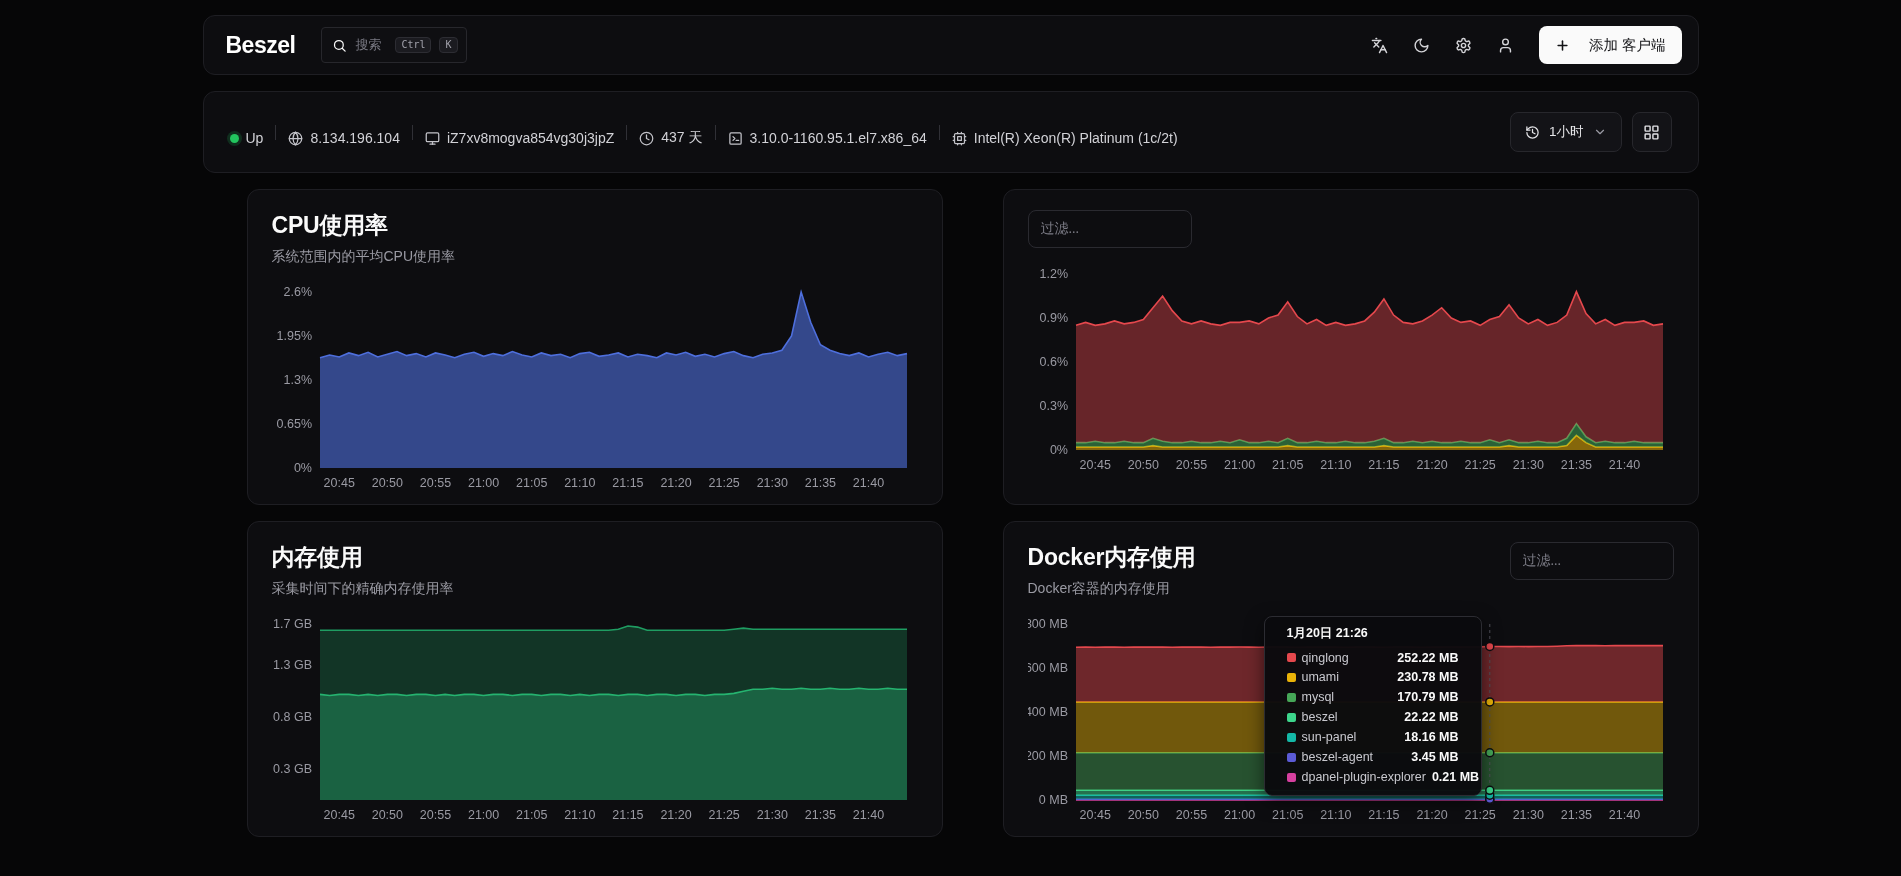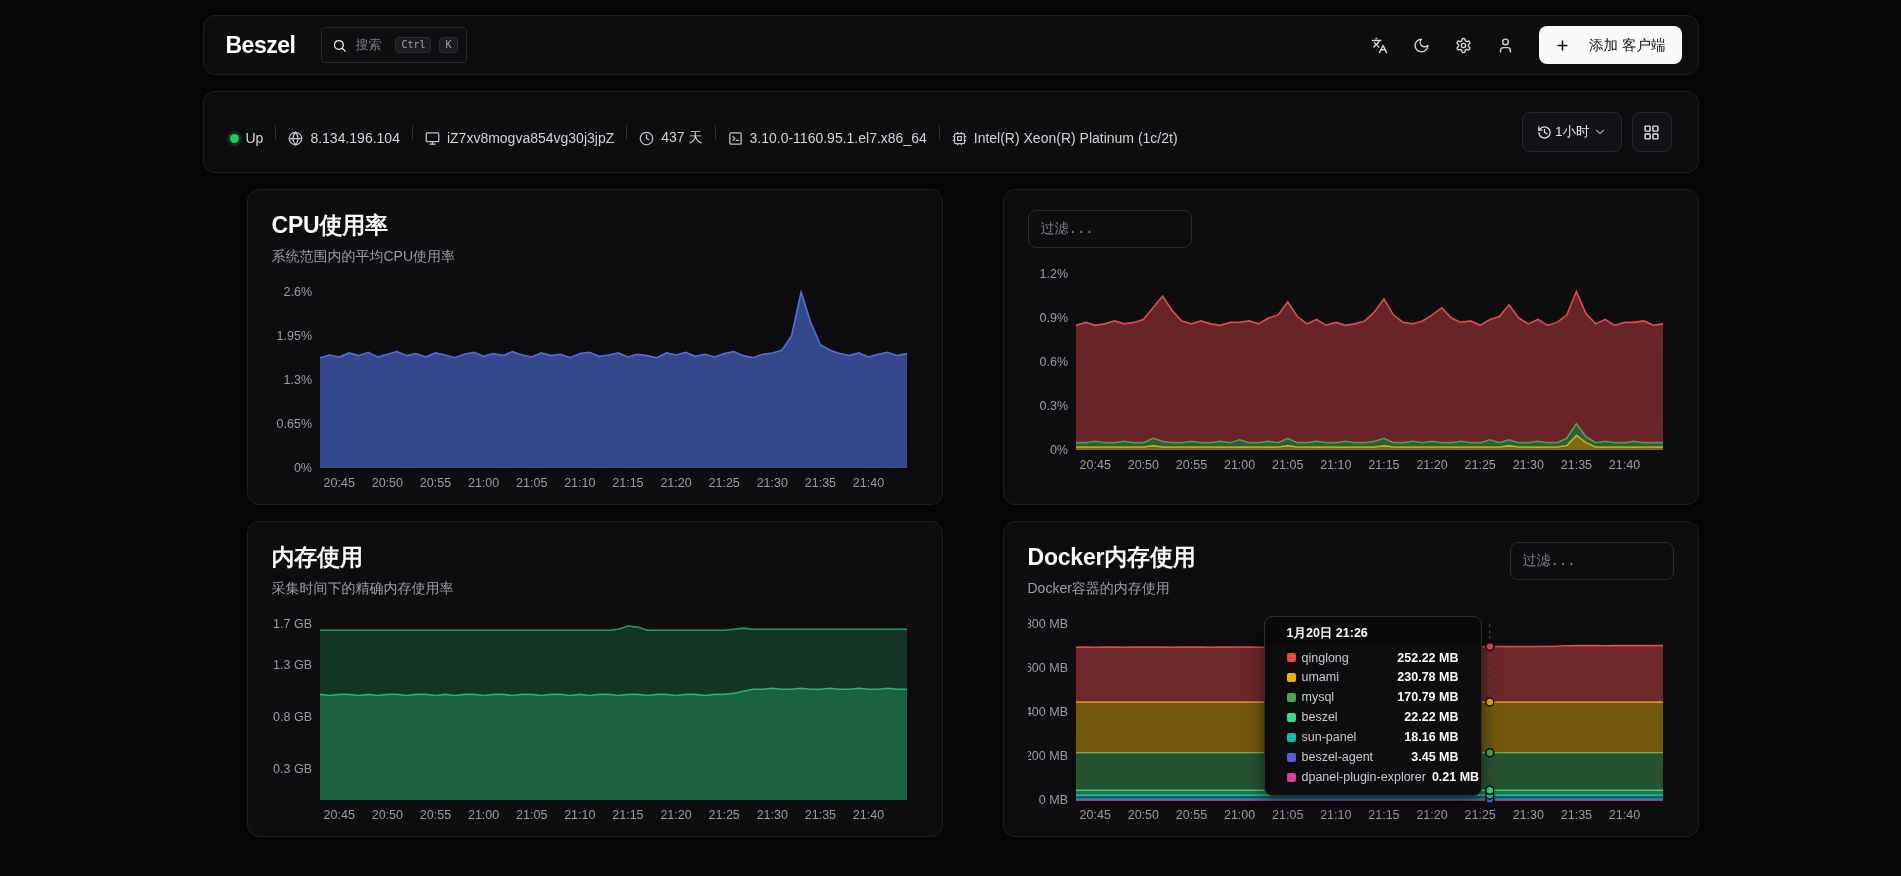--- a/index.html
+++ b/index.html
@@ -56,42 +56,42 @@
   .host-meta { display:flex; align-items:center; gap:12px; font-size:14px; color:#d2d2d7; flex-wrap:wrap; }
   .meta-item { display:flex; align-items:center; gap:7px;margin-top:12px; }
   .meta-item .ic { color:#c3c3c9; }
   .sep { width:1px; height:15px; background:#303036; }
   .status-dot {
     width:9px; height:9px; border-radius:50%; background:#22c55e;
     box-shadow:0 0 0 3px rgba(34,197,94,.18); flex:none;
   }
   .host-right { display:flex; align-items:center; gap:10px; }
   .range-btn {
-    display:flex; align-items:center; gap:3px; height:40px; padding:0 14px;
+    display:flex; align-items:center; gap:9px; height:40px; padding:0 14px;
     background:#131317; border:1px solid #27272c; border-radius:8px;
     color:#e4e4e7; font-size:13.5px; cursor:pointer; font-family:inherit;
   }
   .range-btn .chev { color:#9a9aa3; }
   .grid-btn {
     width:40px; height:40px; display:flex; align-items:center; justify-content:center;
     background:#131317; border:1px solid #27272c; border-radius:8px; color:#e4e4e7; cursor:pointer;
   }
 
   
   .grid { margin-top:16px; display:grid; grid-template-columns:1fr 1fr; gap:16px; padding-bottom:4px; }
   .card {
     background:#0d0d10; border:1px solid #1e1e23; border-radius:12px;
     padding:20px 24px 10px; position:relative;margin-left:44px;
   }
   .card-head { display:flex; justify-content:space-between; align-items:flex-start; }
   .card-title { font-size:23px; font-weight:700; margin:0 0 7px; letter-spacing:-0.2px; }
   .card-sub { font-size:14px; color:#9a9aa3; margin:0; }
   .filter-input {
     width:164px; height:38px; background:transparent; border:1px solid #2a2a30; border-radius:8px;
-    color:#e4e4e7; font-size:14px; padding:0 12px; font-family:Liberation Mono, monospace; outline:none;
+    color:#e4e4e7; font-size:14px; padding:0 12px; font-family:Liberation Serif, serif; outline:none;
   }
   .filter-input::placeholder { color:#7a7a84; }
   .chart { position:relative; height:212px; margin-top:16px; }
   .chart svg { position:absolute; inset:0; }
   svg text.tick { fill:#9a9aa3; font-size:12.5px; font-family:"Liberation Sans","DejaVu Sans",sans-serif; }
 
   
   .chart-tooltip {
     position:absolute; left:236px; top:2px; width:218px; z-index:5;
     background:rgba(10,10,13,.97); border:1px solid #2c2c32; border-radius:8px;

